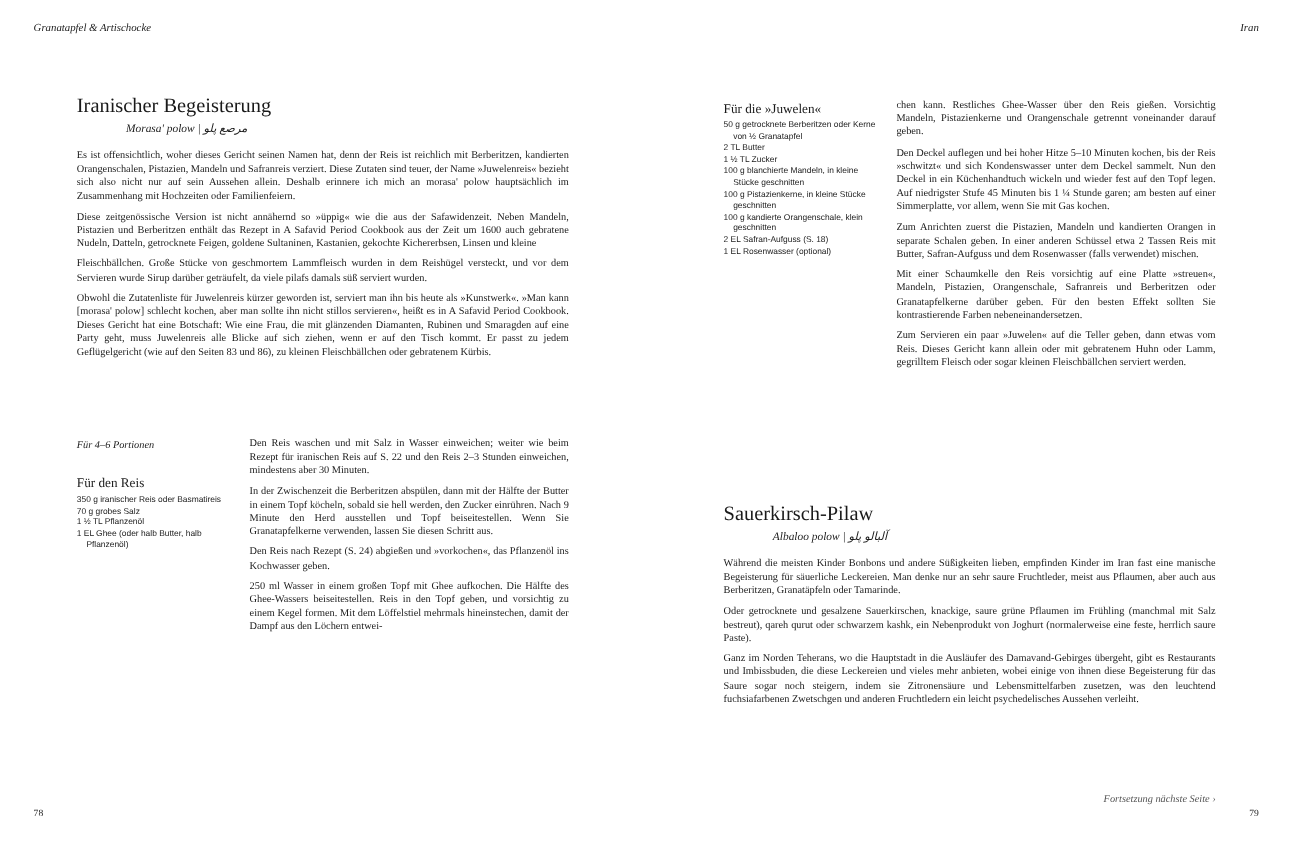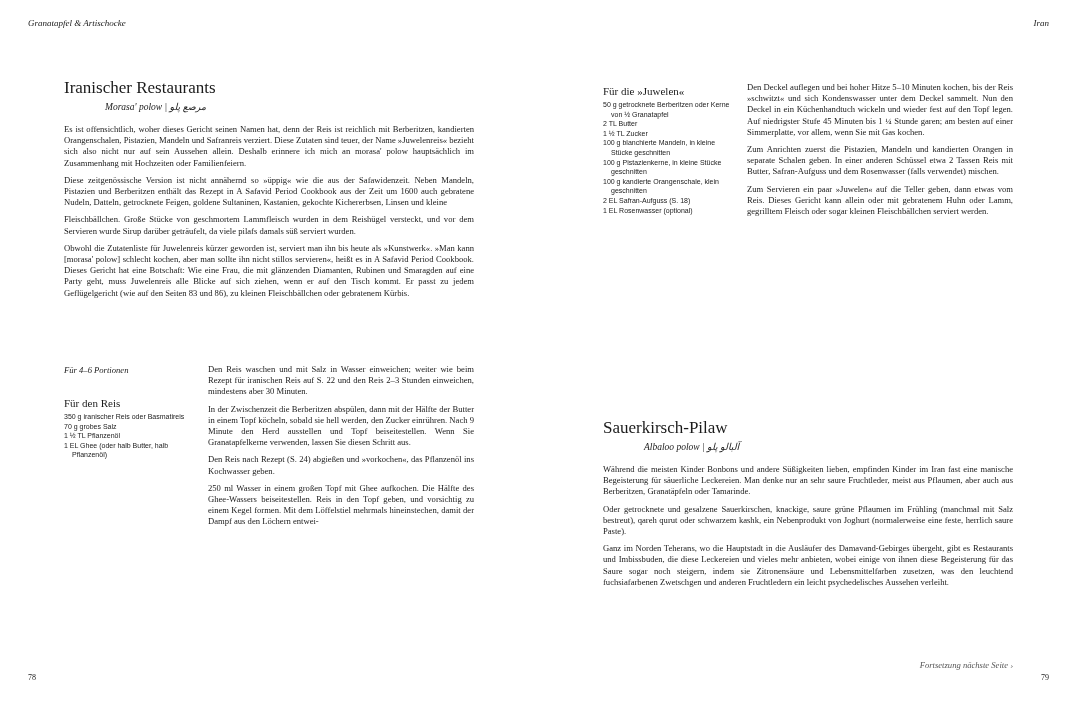--- a/index.html
+++ b/index.html
@@ -18,21 +18,21 @@
   .ing li { padding-left:8px; text-indent:-8px; }
   .serves { font-style:italic; font-size:8.6px; }
   .cont { font-style:italic; font-size:8.6px; color:#555; }
 </style>
 </head>
 <body>
 
 <div class="abs running" style="left:28px;font-style:italic;">Granatapfel &amp; Artischocke</div>
 
 <div class="abs" style="left:64px; top:78px; width:410px;">
-  <h1>Iranischer Restaurants</h1>
+  <h1>Iranischer Begeisterung</h1>
   <div class="sub">Morasa' polow | مرصع پلو</div>
 </div>
 
 <div class="abs body" style="left:64px; top:124px; width:410px;">
   <p>Es ist offensichtlich, woher dieses Gericht seinen Namen hat, denn der Reis ist reichlich mit Berberitzen, kandierten Orangenschalen, Pistazien, Mandeln und Safranreis verziert. Diese Zutaten sind teuer, der Name »Juwelenreis« bezieht sich also nicht nur auf sein Aussehen allein. Deshalb erinnere ich mich an morasa' polow hauptsächlich im Zusammenhang mit Hochzeiten oder Familienfeiern.</p>
   <p>Diese zeitgenössische Version ist nicht annähernd so »üppig« wie die aus der Safawidenzeit. Neben Mandeln, Pistazien und Berberitzen enthält das Rezept in A Safavid Period Cookbook aus der Zeit um 1600 auch gebratene Nudeln, Datteln, getrocknete Feigen, goldene Sultaninen, Kastanien, gekochte Kichererbsen, Linsen und kleine</p>
   <p>Fleischbällchen. Große Stücke von geschmortem Lammfleisch wurden in dem Reishügel versteckt, und vor dem Servieren wurde Sirup darüber geträufelt, da viele pilafs damals süß serviert wurden.</p>
   <p>Obwohl die Zutatenliste für Juwelenreis kürzer geworden ist, serviert man ihn bis heute als »Kunstwerk«. »Man kann [morasa' polow] schlecht kochen, aber man sollte ihn nicht stillos servieren«, heißt es in A Safavid Period Cookbook. Dieses Gericht hat eine Botschaft: Wie eine Frau, die mit glänzenden Diamanten, Rubinen und Smaragden auf eine Party geht, muss Juwelenreis alle Blicke auf sich ziehen, wenn er auf den Tisch kommt. Er passt zu jedem Geflügelgericht (wie auf den Seiten 83 und 86), zu kleinen Fleischbällchen oder gebratenem Kürbis.</p>
 </div>
 
@@ -66,22 +66,24 @@
     <li>1 ½ TL Zucker</li>
     <li>100 g blanchierte Mandeln, in kleine Stücke geschnitten</li>
     <li>100 g Pistazienkerne, in kleine Stücke geschnitten</li>
     <li>100 g kandierte Orangenschale, klein geschnitten</li>
     <li>2 EL Safran-Aufguss (S. 18)</li>
     <li>1 EL Rosenwasser (optional)</li>
   </ul>
 </div>
 
 <div class="abs body" style="left:747px; top:82px; width:266px;">
+  <p>chen kann. Restliches Ghee-Wasser über den Reis gießen. Vorsichtig Mandeln, Pistazienkerne und Orangenschale getrennt voneinander darauf geben.</p>
   <p>Den Deckel auflegen und bei hoher Hitze 5–10 Minuten kochen, bis der Reis »schwitzt« und sich Kondenswasser unter dem Deckel sammelt. Nun den Deckel in ein Küchenhandtuch wickeln und wieder fest auf den Topf legen. Auf niedrigster Stufe 45 Minuten bis 1 ¼ Stunde garen; am besten auf einer Simmerplatte, vor allem, wenn Sie mit Gas kochen.</p>
   <p>Zum Anrichten zuerst die Pistazien, Mandeln und kandierten Orangen in separate Schalen geben. In einer anderen Schüssel etwa 2 Tassen Reis mit Butter, Safran-Aufguss und dem Rosenwasser (falls verwendet) mischen.</p>
+  <p>Mit einer Schaumkelle den Reis vorsichtig auf eine Platte »streuen«, Mandeln, Pistazien, Orangenschale, Safranreis und Berberitzen oder Granatapfelkerne darüber geben. Für den besten Effekt sollten Sie kontrastierende Farben nebeneinandersetzen.</p>
   <p>Zum Servieren ein paar »Juwelen« auf die Teller geben, dann etwas vom Reis. Dieses Gericht kann allein oder mit gebratenem Huhn oder Lamm, gegrilltem Fleisch oder sogar kleinen Fleischbällchen serviert werden.</p>
 </div>
 
 <div class="abs" style="left:603px; top:418px; width:410px;">
   <h1>Sauerkirsch-Pilaw</h1>
   <div class="sub">Albaloo polow | آلبالو پلو</div>
 </div>
 
 <div class="abs body" style="left:603px; top:464px; width:410px;">
   <p>Während die meisten Kinder Bonbons und andere Süßigkeiten lieben, empfinden Kinder im Iran fast eine manische Begeisterung für säuerliche Leckereien. Man denke nur an sehr saure Fruchtleder, meist aus Pflaumen, aber auch aus Berberitzen, Granatäpfeln oder Tamarinde.</p>

